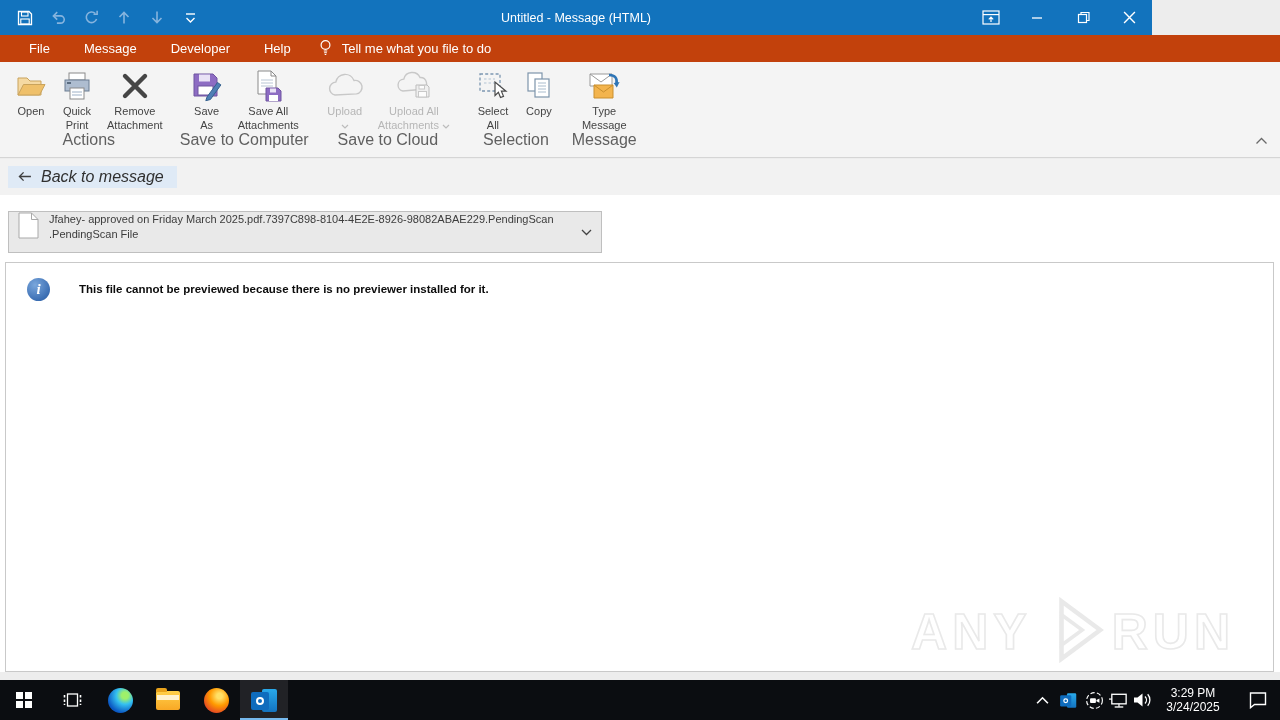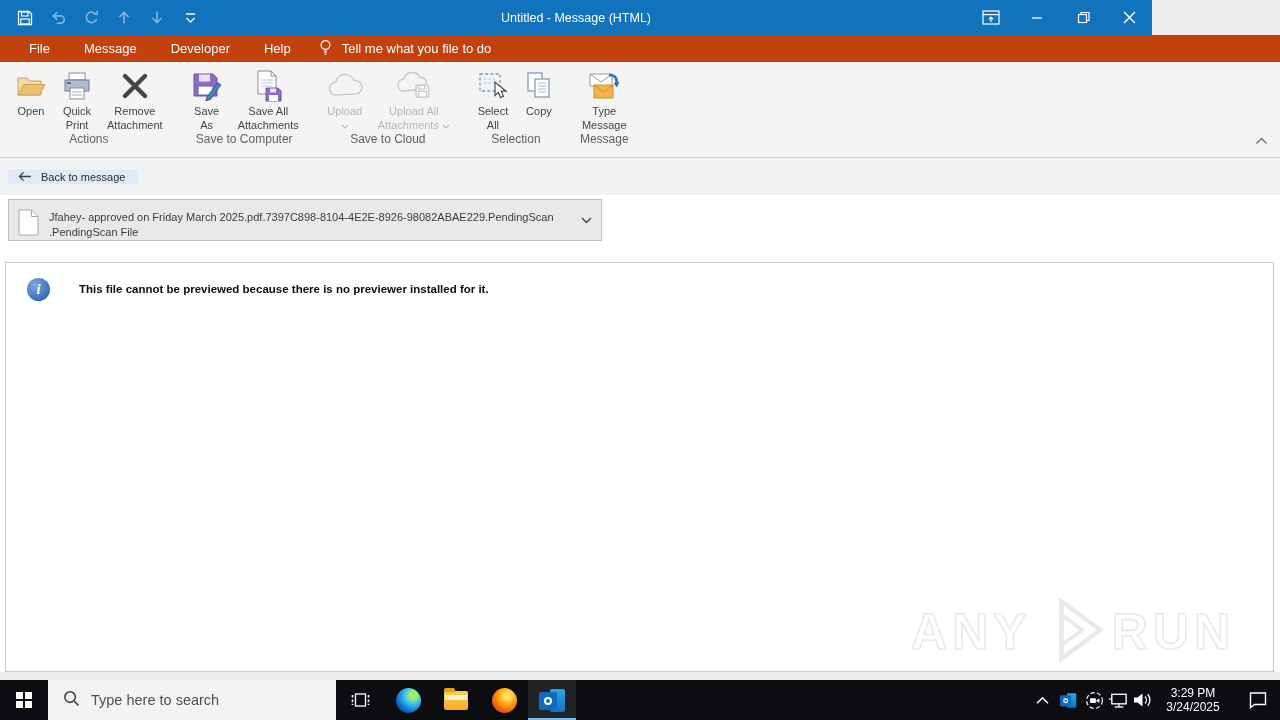--- a/index.html
+++ b/index.html
@@ -25,40 +25,40 @@
   .tabrow { position:absolute; top:35px; left:0; width:1280px; height:27px;
     background:#c2410c; display:flex; align-items:center; color:#fff; font-size:13px; padding-left:12px; }
   .tab { padding:0 17px; height:27px; display:flex; align-items:center; }
   .tab-tellme { display:flex; align-items:center; gap:9px; padding:0 10px; }
 
   
   .ribbon { position:absolute; top:62px; left:0; width:1280px; height:96px;
     background:#f4f4f4; border-bottom:1px solid #d5d5d5; display:flex; align-items:flex-start; padding-left:4px; }
   .rgroup { display:flex; flex-direction:column; }
   .rbuttons { display:flex; flex:1; align-items:flex-start; padding:3px 4px 0; justify-content:center; }
-  .rgroup-label { text-align:center; font-size:12px; color:#606060; height:17px; line-height:15px; }
+  .rgroup-label { text-align:center; font-size:16px; color:#606060; height:17px; line-height:15px; }
   .rsep { width:1px; background:#dcdcdc; margin:4px 2px 7px; }
   .rbtn { display:flex; flex-direction:column; align-items:center; padding:2px 7px 0; min-width:46px; }
   .rbtn .icon { height:38px; display:flex; align-items:center; justify-content:center; }
   .rbtn .lbl { font-size:11px; color:#444; line-height:13.5px; height:13.5px;
     display:flex; align-items:center; gap:3px; white-space:nowrap; }
   .rbtn.disabled .lbl { color:#b6b6b6; }
   .collapse-chevron { position:absolute; right:12px; bottom:8px; }
 
   
   .backstrip { position:absolute; top:159px; left:0; width:1280px; height:36px;
     background:#f2f2f2; display:flex; align-items:center; padding-left:8px; }
   .backbtn { display:flex; align-items:center; gap:9px; background:#dfeaf6;
-    height:14px; padding:0 13px 0 9px; font-size:11px; color:#303030; }
+    height:22px; padding:0 13px 0 9px; font-size:16px; color:#303030;font-style:italic; }
 
   
   .workbg { position:absolute; top:195px; left:0; width:1280px; height:477px; background:#fff; }
 
-  .attachbar { position:absolute; top:199px; left:8px; width:594px; height:42px;
-    background:#e9e9e9; border:1px solid #bfbfbf; display:flex; align-items:flex-end; }
+  .attachbar { position:absolute; top:211px; left:8px; width:594px; height:42px;
+    background:#e9e9e9; border:1px solid #bfbfbf; display:flex; align-items:flex-start; }
   .attach-icon { margin:0 10px 0 9px; flex:0 0 auto; }
   .attach-name { font-size:11px; color:#3c3c3c; line-height:15px; flex:1; }
   .attach-chevron { width:30px; align-self:stretch; display:flex; align-items:center; justify-content:center; }
 
   .content { position:absolute; top:262px; left:5px; width:1269px; height:410px;
     background:#fff; border:1px solid #c9c9c9; }
   .inforow { display:flex; align-items:flex-start; padding:15px 0 0 21px; gap:14px; }
   .info-icon { width:23px; height:23px; border-radius:50%; flex:0 0 auto;
     background:radial-gradient(circle at 35% 30%, #7aa7dc, #3c6fb4 70%, #2d5c9c);
     color:#fff; display:flex; align-items:center; justify-content:center;
@@ -415,29 +415,20 @@
 
 <div class="taskbar">
   <div class="tb-start">
     <span class="win-logo">
         <i></i>
         <i></i>
         <i></i>
         <i></i>
       </span>
   </div>
-  <div class="tb-search">
-    <span>
-      <svg width="17" height="17" viewBox="0 0 18 18">
-          <circle cx="7.5" cy="7.5" r="5.6" fill="none" stroke="#3a3a3a" stroke-width="1.6"></circle>
-          <line x1="11.9" y1="11.9" x2="16.3" y2="16.3" stroke="#3a3a3a" stroke-width="1.6"></line>
-        </svg>
-    </span>
-    <span>Type here to search</span>
-  </div>
   <div class="tb-btn">
     <svg width="21" height="18" viewBox="0 0 21 18">
         <rect x="5.5" y="3" width="10" height="12" fill="none" stroke="#fff" stroke-width="1.3"></rect>
         <path d="M2.5 4 v10 M18.5 4 v10" stroke="#fff" stroke-width="1.6" stroke-dasharray="2.6 1.8"></path>
       </svg>
   </div>
   <div class="tb-btn">
     <span class="edge-ic"></span>
   </div>
   <div class="tb-btn">

